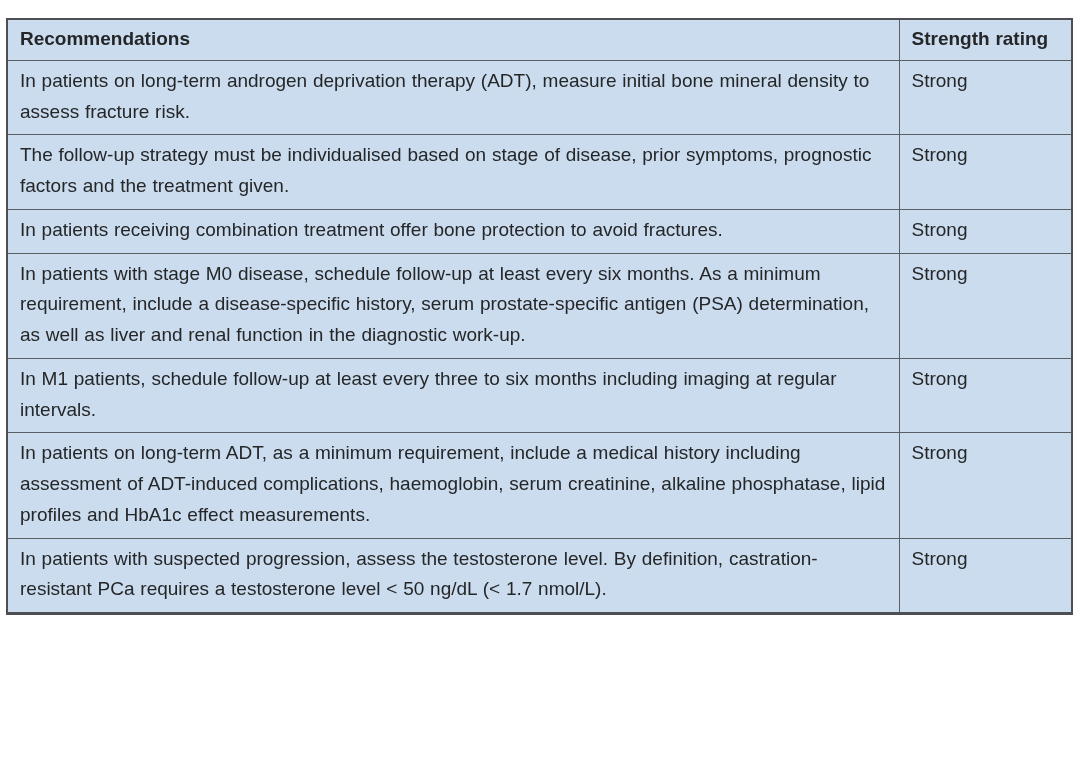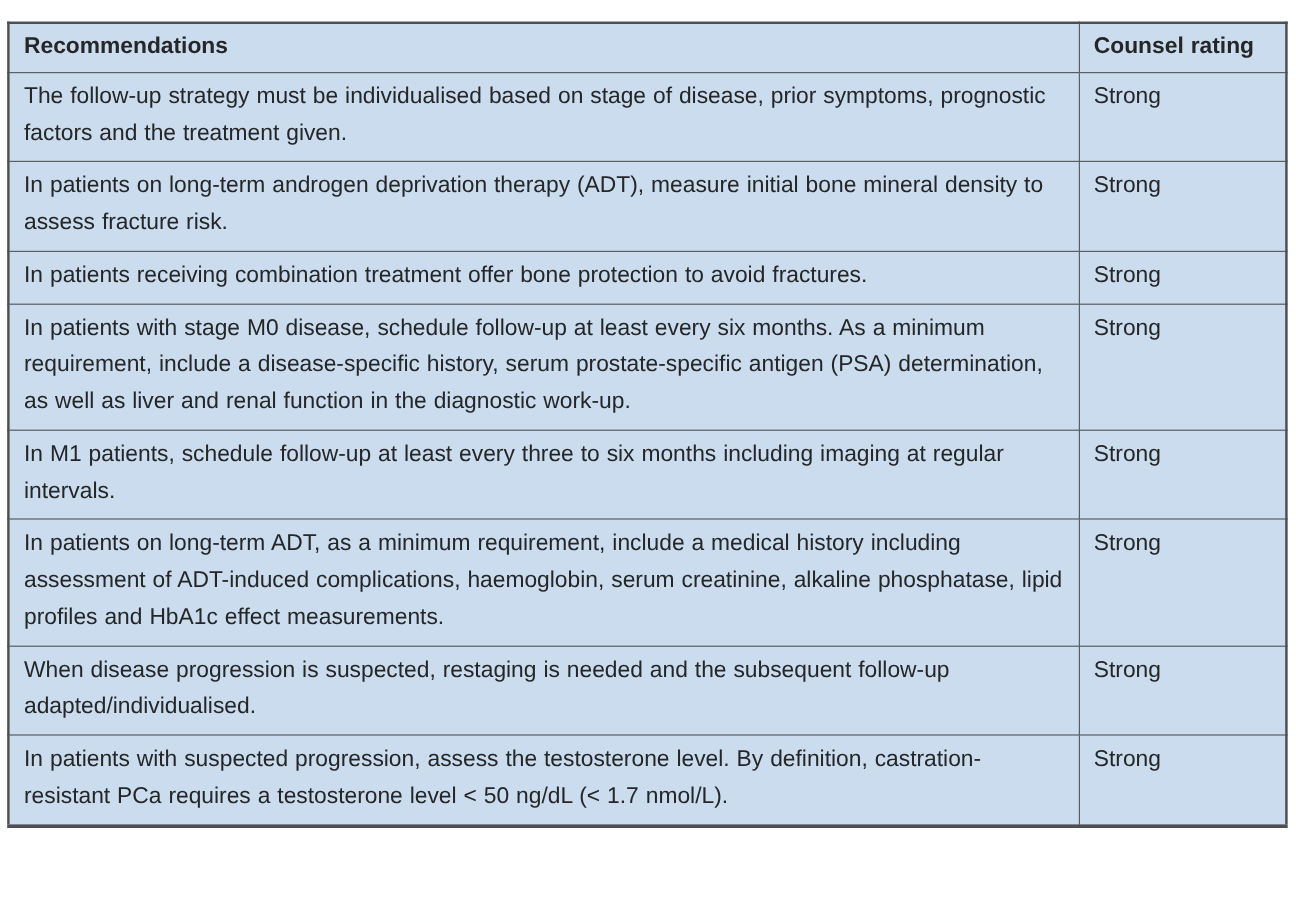--- a/index.html
+++ b/index.html
@@ -47,51 +47,47 @@
 
 <div class="page">
   <table class="rec-table">
     <colgroup>
       <col class="col-rec">
       <col class="col-str">
     </colgroup>
     <thead>
       <tr>
         <th>Recommendations</th>
-        <th>Counsel rating</th>
+        <th>Strength rating</th>
       </tr>
     </thead>
     <tbody>
       <tr>
-        <td>The follow-up strategy must be individualised based on stage of disease, prior symptoms, prognostic factors and the treatment given.</td>
+        <td>In patients on long-term androgen deprivation therapy (ADT), measure initial bone mineral density to assess fracture risk.</td>
         <td>Strong</td>
       </tr>
       <tr>
-        <td>In patients on long-term androgen deprivation therapy (ADT), measure initial bone mineral density to assess fracture risk.</td>
+        <td>The follow-up strategy must be individualised based on stage of disease, prior symptoms, prognostic factors and the treatment given.</td>
         <td>Strong</td>
       </tr>
       <tr>
         <td>In patients receiving combination treatment offer bone protection to avoid fractures.</td>
         <td>Strong</td>
       </tr>
       <tr>
         <td>In patients with stage M0 disease, schedule follow-up at least every six months. As a minimum requirement, include a disease-specific history, serum prostate-specific antigen (PSA) determination, as well as liver and renal function in the diagnostic work-up.</td>
         <td>Strong</td>
       </tr>
       <tr>
         <td>In M1 patients, schedule follow-up at least every three to six months including imaging at regular intervals.</td>
         <td>Strong</td>
       </tr>
       <tr>
         <td>In patients on long-term ADT, as a minimum requirement, include a medical history including assessment of ADT-induced complications, haemoglobin, serum creatinine, alkaline phosphatase, lipid profiles and HbA1c effect measurements.</td>
         <td>Strong</td>
       </tr>
       <tr>
-        <td>When disease progression is suspected, restaging is needed and the subsequent follow-up adapted/individualised.</td>
-        <td>Strong</td>
-      </tr>
-      <tr>
         <td>In patients with suspected progression, assess the testosterone level. By definition, castration-resistant PCa requires a testosterone level &lt; 50 ng/dL (&lt; 1.7 nmol/L).</td>
         <td>Strong</td>
       </tr>
     </tbody>
   </table>
 </div>
 
 </body></html>

